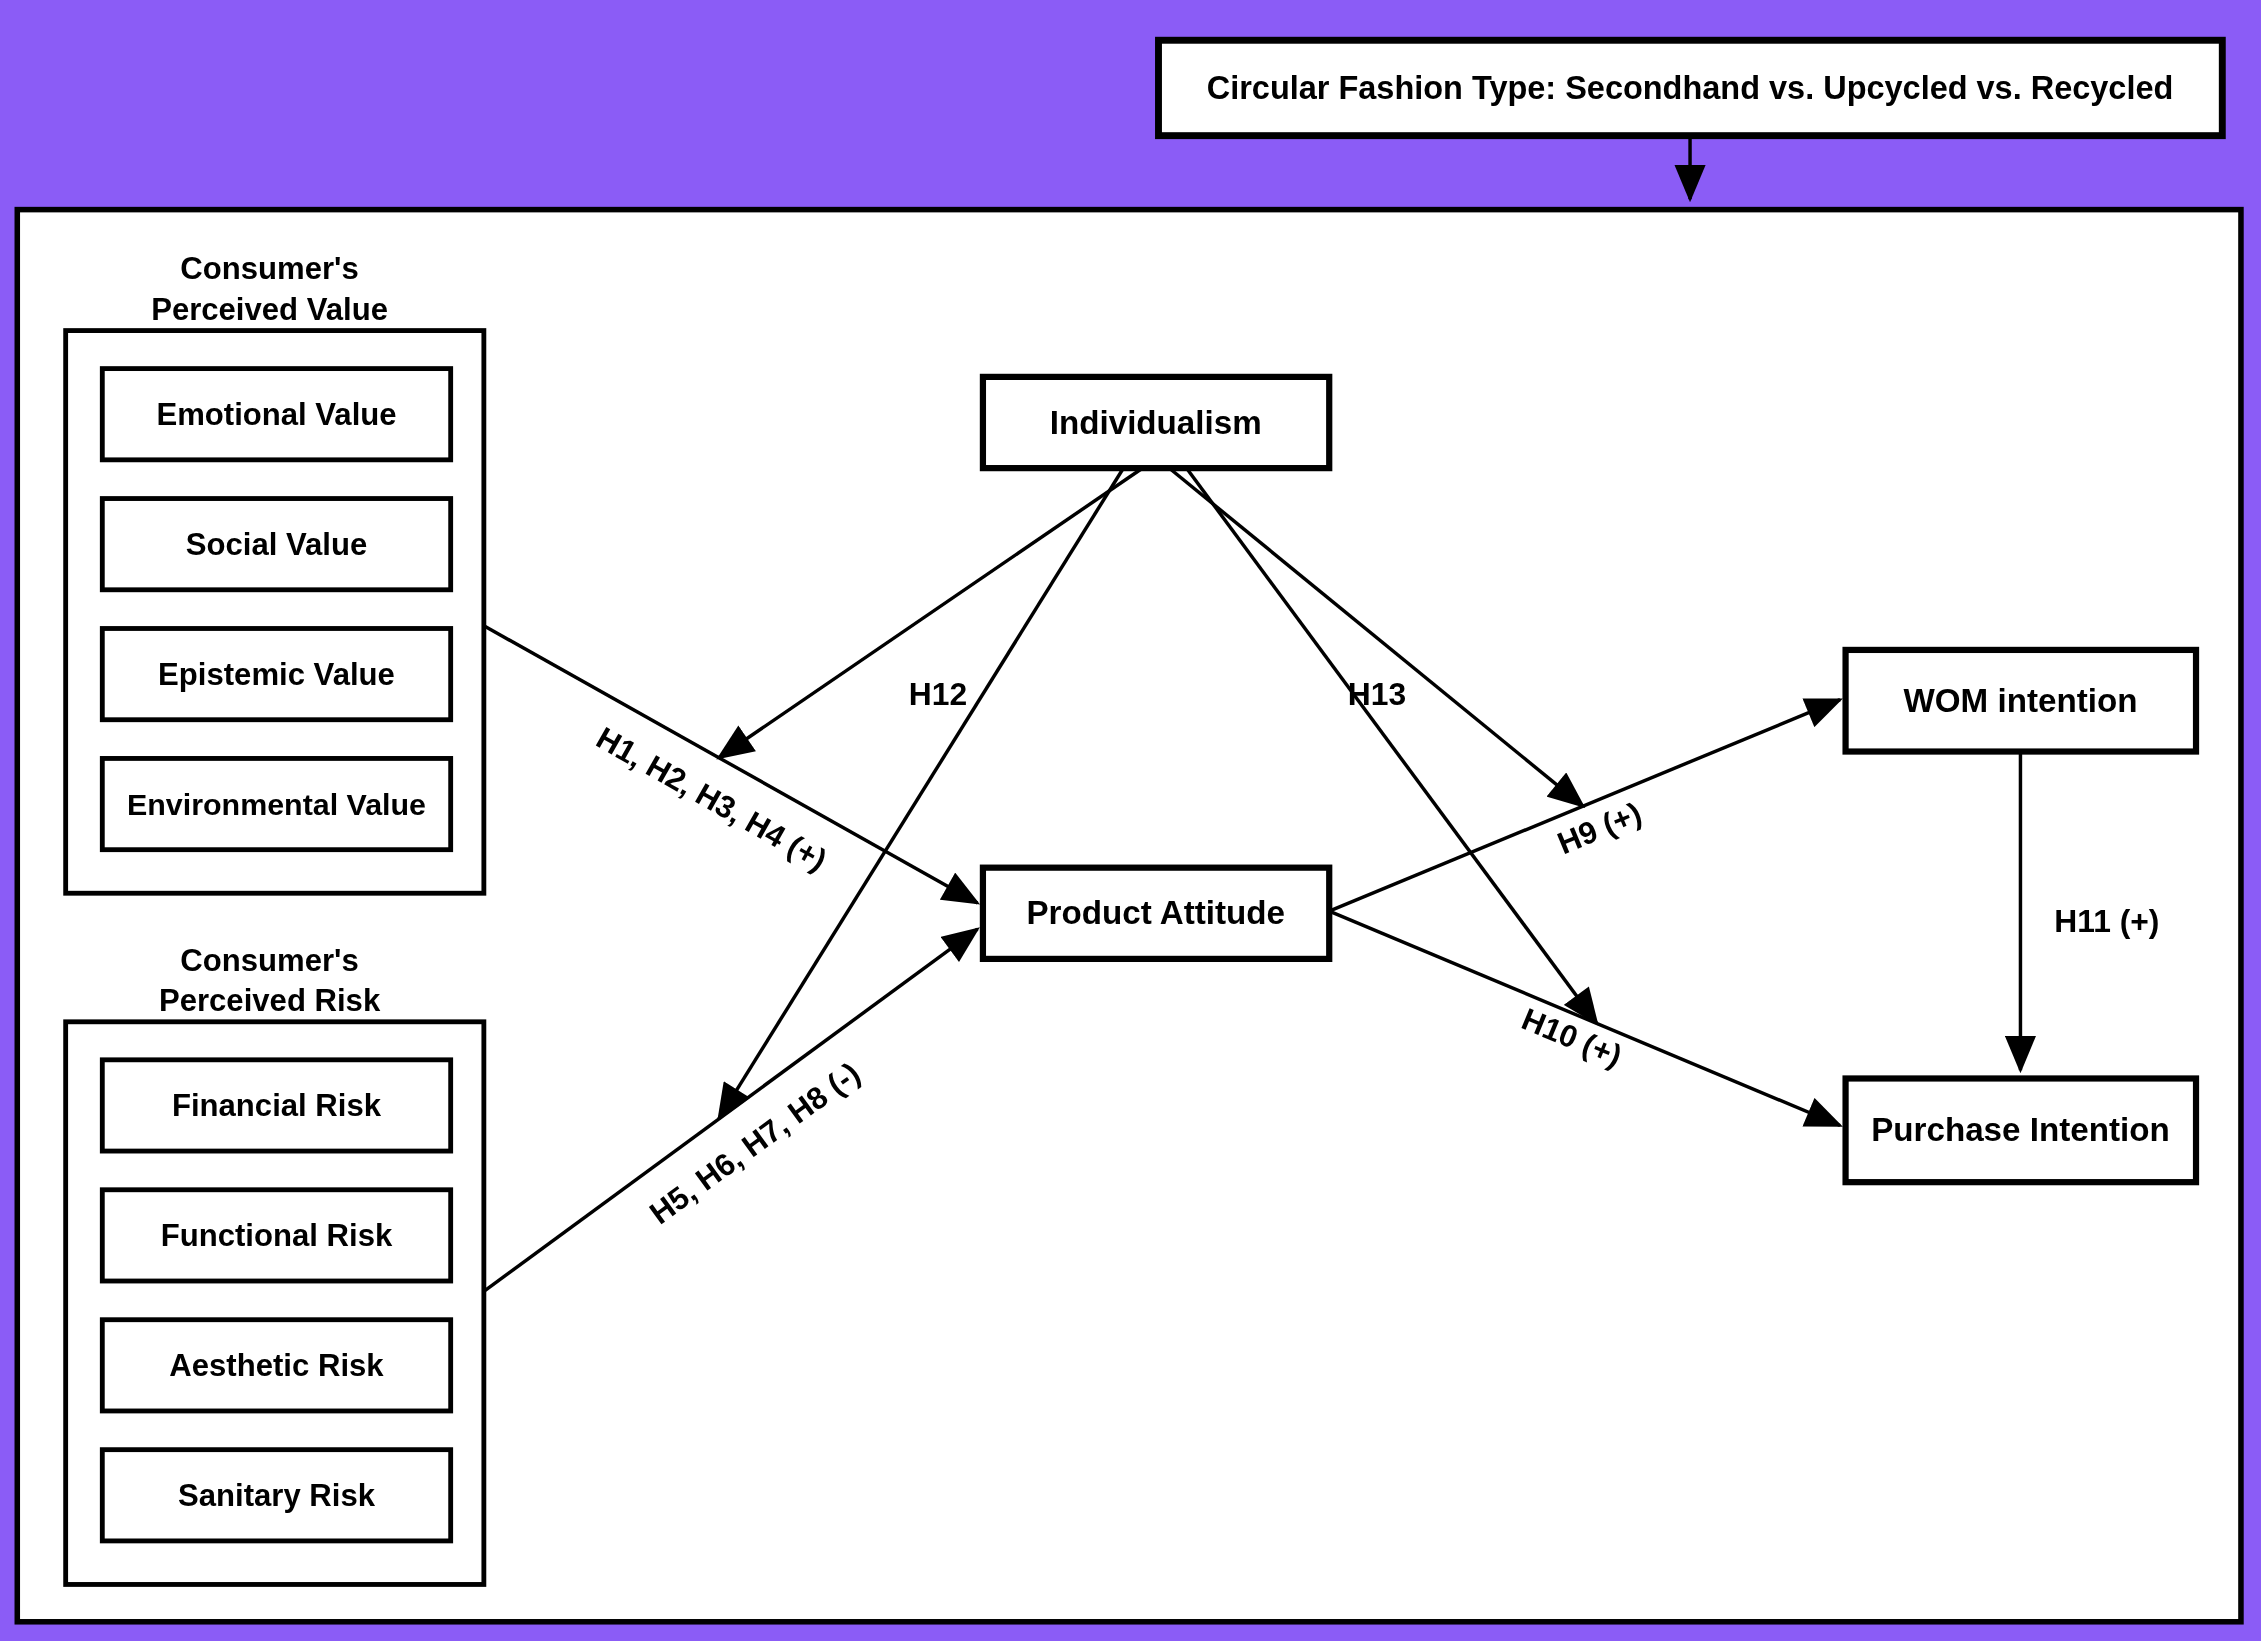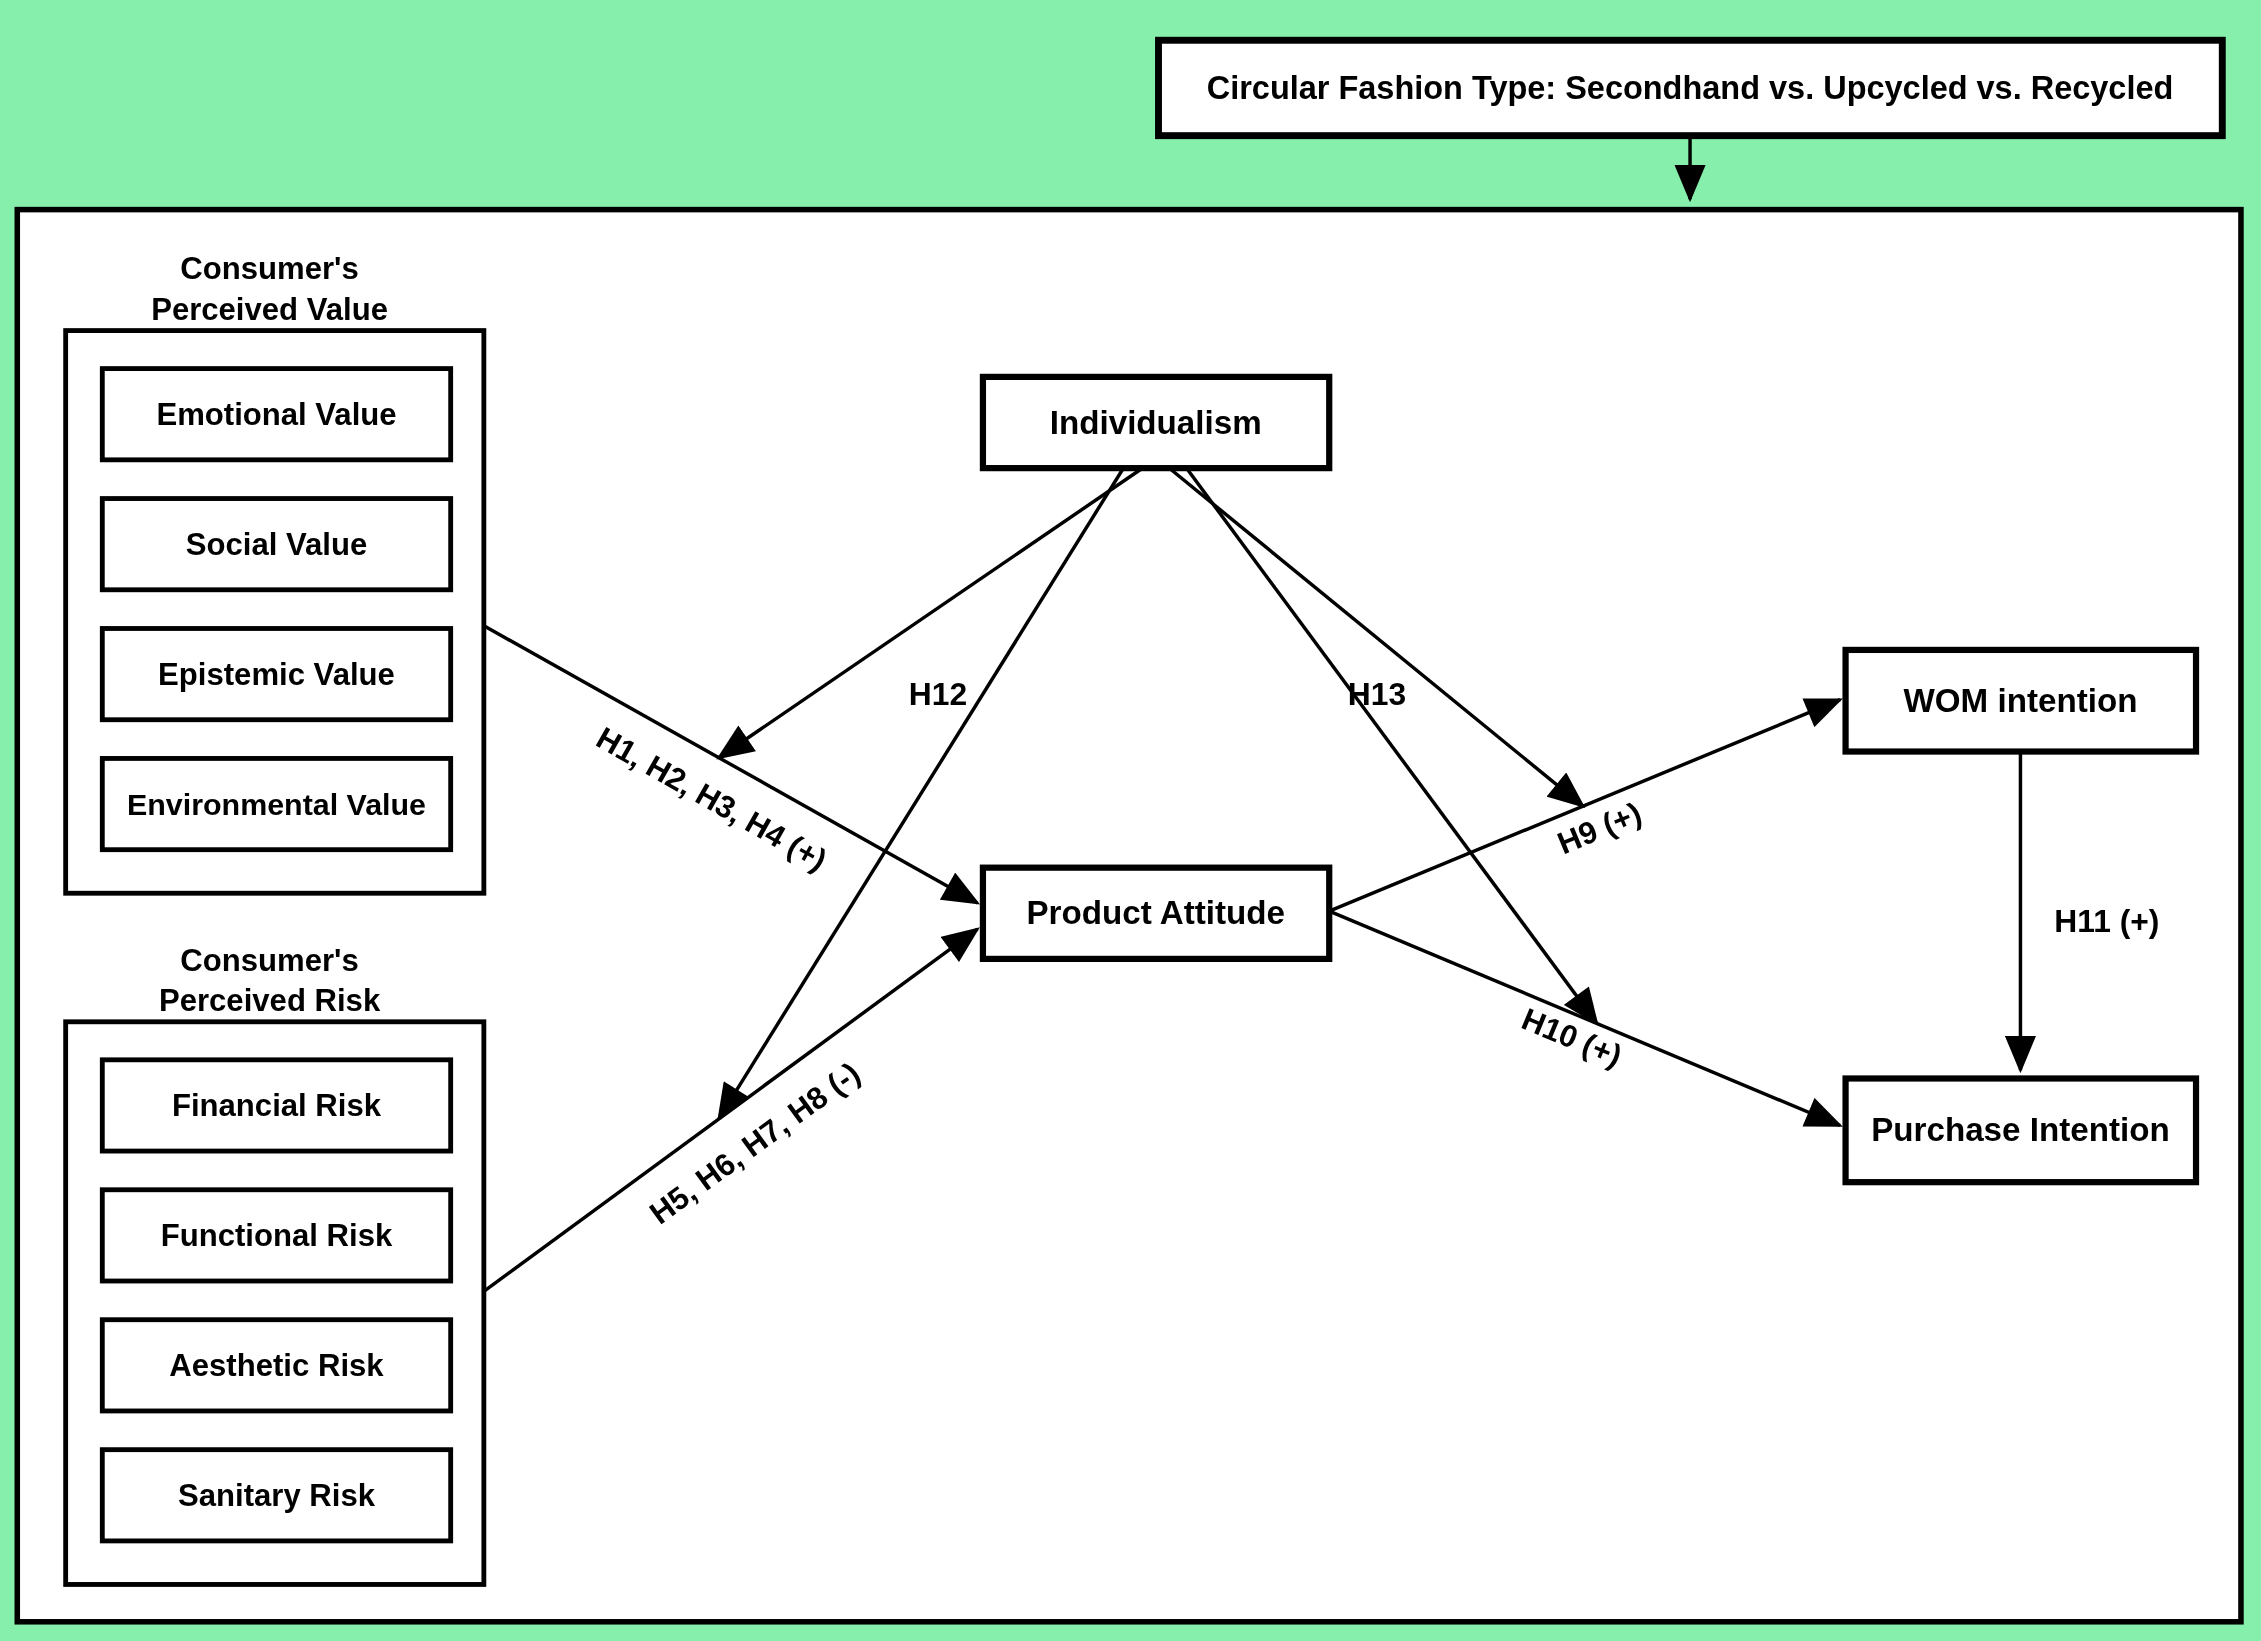--- a/index.html
+++ b/index.html
@@ -3,21 +3,21 @@
 <meta charset="utf-8">
 <style>
   html, body {
     margin: 0;
     padding: 0;
     background: #ffffff;
   }
   .stage {
     width: 2261px;
     height: 1642px;
-    background: #86efac;
+    background: #8b5cf6;
   }
   svg { display: block; }
   .node-box {
     fill: #ffffff;
     stroke: #000000;
   }
   .diagram-text {
     font-family: "Liberation Sans", "DejaVu Sans", sans-serif;
     font-weight: bold;
     fill: #000000;

